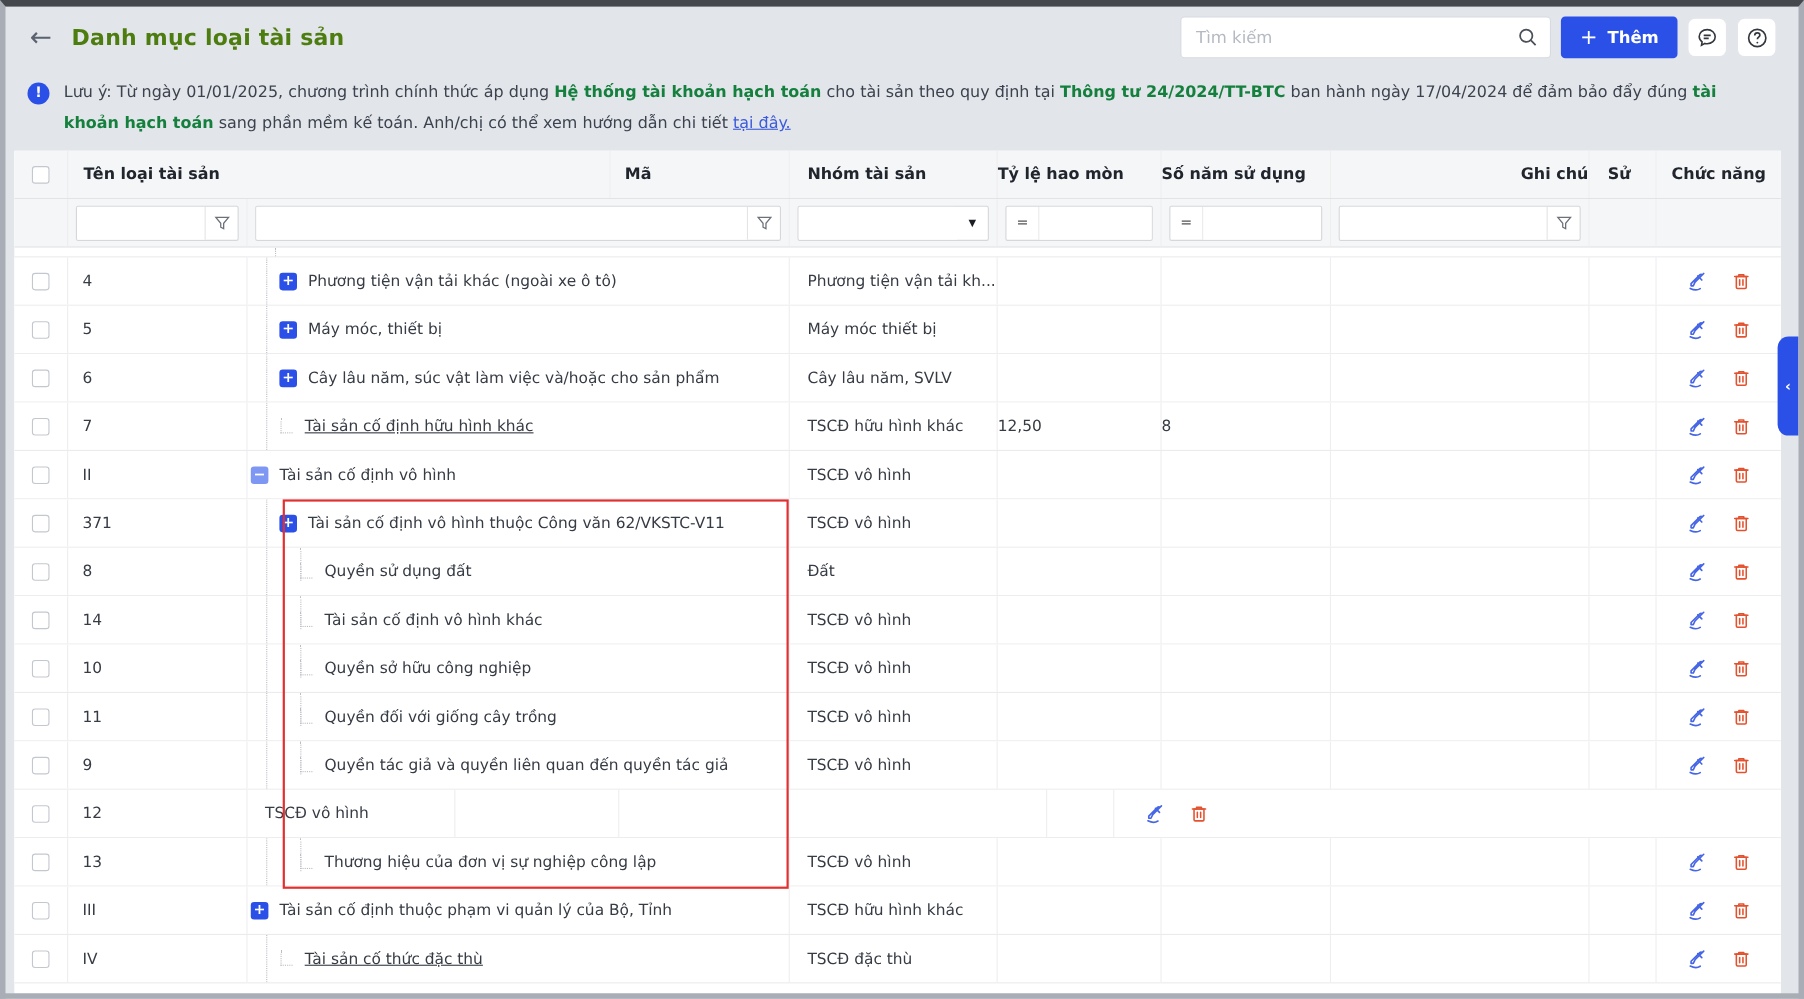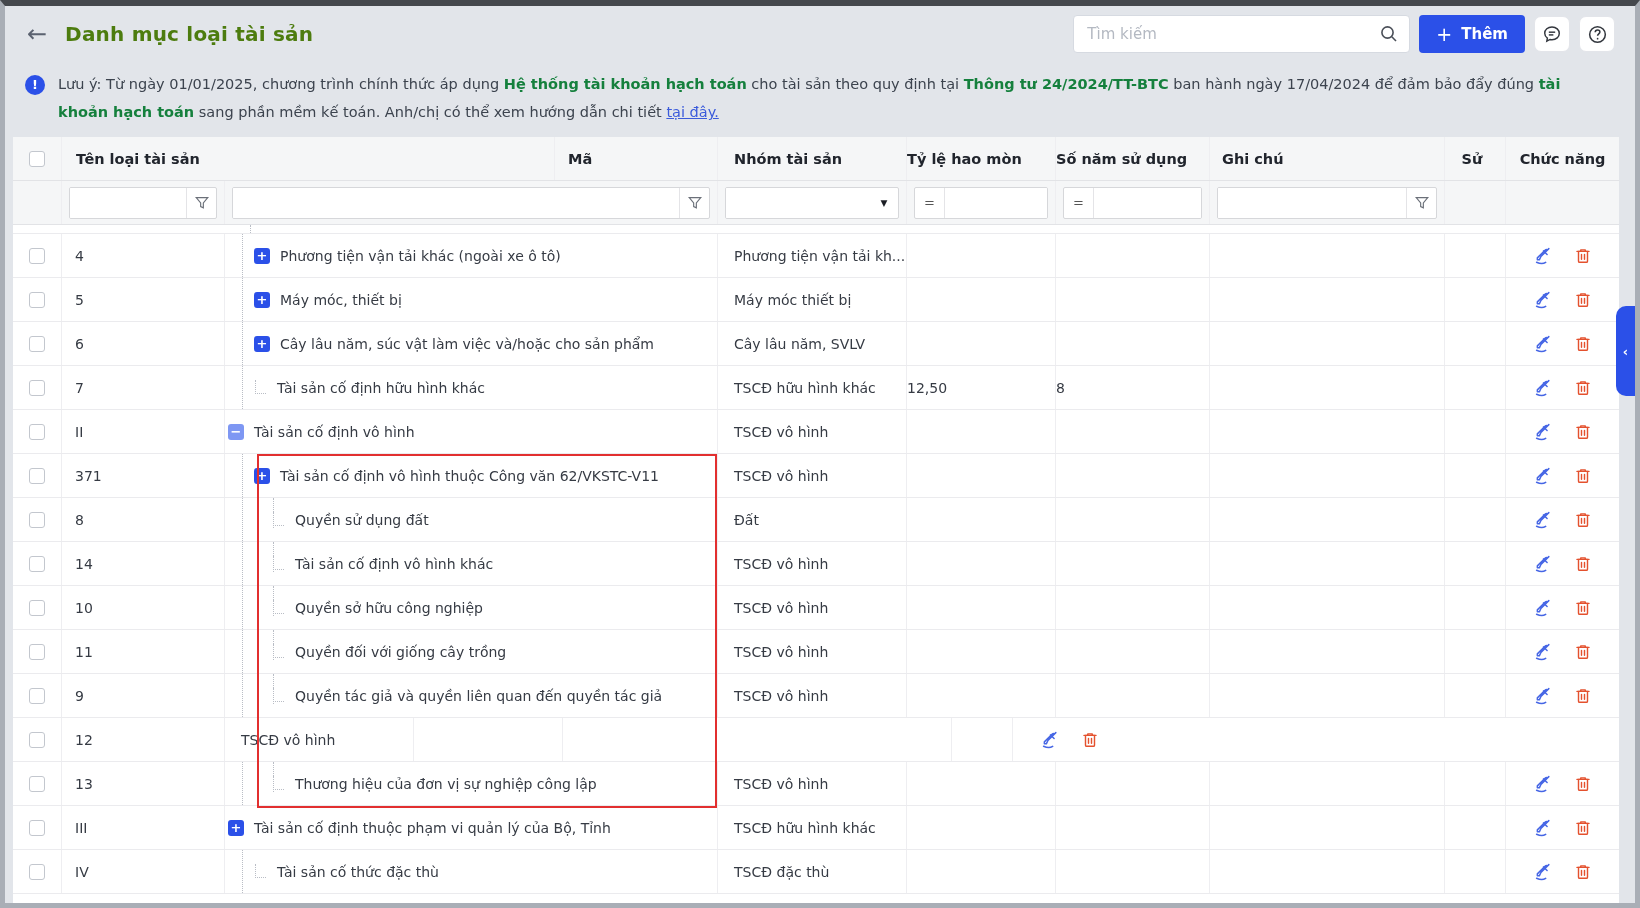--- a/index.html
+++ b/index.html
@@ -45,21 +45,21 @@
   .sliver { height:9px; border-bottom:1px solid #ebebee; position:relative; }
   .sliver .g1 { position:absolute; left:237px; top:0; bottom:0; border-left:1px dotted #b9bdc5; }
   .row { height:44px; border-bottom:1px solid #ebebee; font-size:14px; color:#363b44; background:#fff; }
   .cell { height:100%; display:flex; align-items:center; border-right:1px solid #eeeef1; overflow:hidden; }
   .c-check { width:49px;  justify-content:center; }
   .c-ma    { width:163px; padding-left:13px; }
   .c-ten   { width:493px; position:relative; }
   .c-nhom  { width:189px; padding-left:16px; white-space:nowrap; }
   .c-tyle  { width:149px; padding-right:14px; }
   .c-sonam { width:154px; justify-content:flex-start; padding-right:14px; }
-  .c-ghichu{ width:235px; padding-left:12px; }
+  .c-ghichu{ width:235px; padding-left:12px;justify-content:flex-end; }
   .c-su    { width:61px;  justify-content:center; padding-right:6px; white-space:nowrap; }
   .c-chuc  { width:113px; justify-content:center; gap:20px; border-right:none; }
   .thead .c-ten { padding-left:14px; }
   .thead .c-chuc { justify-content:center; }
   .cb { width:16px; height:16px; background:#fff; border:1px solid #c3c7ce; border-radius:3px; cursor:pointer; }
   
   .fbox { display:flex; align-items:center; background:#fff; border:1px solid #d6d7da; height:32px;
           border-radius:2px; flex:1; margin:0 7px; overflow:hidden; }
   .fbox input { border:none; outline:none; flex:1; min-width:0; height:100%; padding:0 8px; font-size:14px;
                 font-family:inherit; color:#333; }
@@ -74,21 +74,21 @@
   .g2v { position:absolute; left:48px; top:0; height:30px; border-left:1px dotted #b9bdc5; }
   .elbow { position:absolute; width:11px; height:14px; top:14px; border-left:1px dotted #b9bdc5;
            border-bottom:1px dotted #b9bdc5; }
   .elbow.l1 { left:30px; } .elbow.l2 { left:48px; }
   .expander { width:16px; height:16px; border-radius:3px; color:#fff; font-size:13px; line-height:15px;
               text-align:center; cursor:pointer; flex:none; font-weight:600; }
   .expander.plus { background:#2b50e8; }
   .expander.minus{ background:#7e97f3; }
   .exp-l0 { margin-left:3px; } .exp-l1 { margin-left:29px; }
   .name { margin-left:10px; white-space:nowrap; }
-  .name.leaf1 { margin-left:52px; } .name.leaf2 { margin-left:70px; }
+  .name.leaf1 { margin-left:52px;text-decoration:underline; } .name.leaf2 { margin-left:70px; }
   
   .act { width:20px; height:20px; display:flex; align-items:center; justify-content:center; cursor:pointer; }
   
   .red-rect { position:absolute; left:244px; top:317px; width:460px; height:354px;
               border:2px solid #e22f2f; pointer-events:none; z-index:6; }
   .side-tab { position:absolute; right:0; top:300px; width:19px; height:90px; background:#2b50e8;
               border-radius:10px 0 0 10px; color:#fff; display:flex; align-items:center; justify-content:center;
               font-size:13px; font-weight:700; cursor:pointer; z-index:7; }
   svg { display:block; }
 </style>

